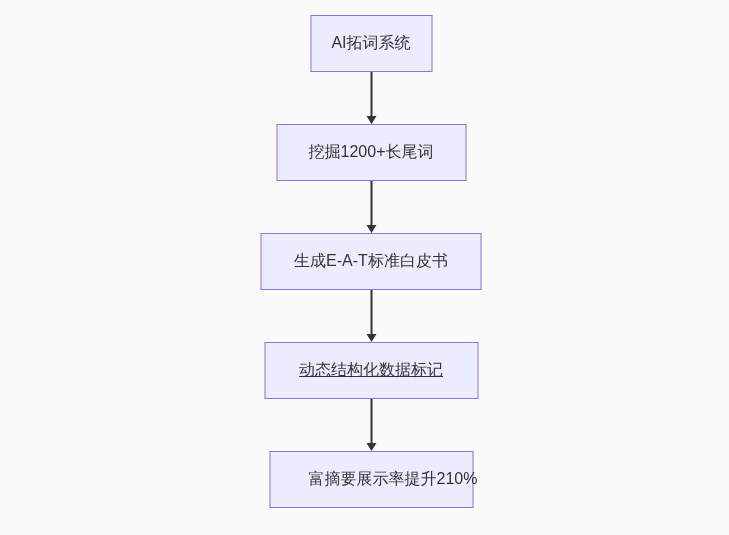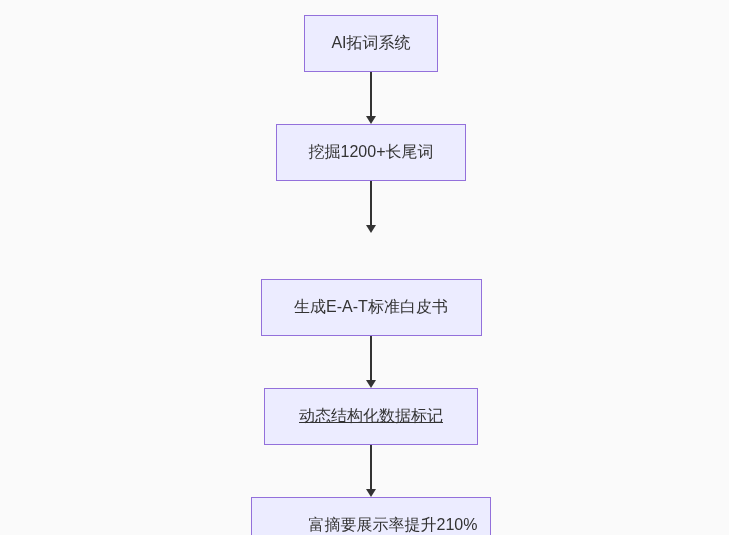--- a/index.html
+++ b/index.html
@@ -29,25 +29,25 @@
     background: #ECECFF;
     border: 1px solid #9370DB;
     color: #333333;
     font-size: 16px;
     display: flex;
     align-items: center;
     justify-content: center;
     text-align: center;
     white-space: nowrap;
   }
-  .node-0 { width: 134px; }
+  .node-0 { width: 122px; }
   .node-1 { width: 190px; }
-  .node-2 { width: 221px; margin-top: 46px; }
+  .node-2 { width: 221px; }
   .node-3 { width: 214px; text-decoration: underline; }
-  .node-4 { width: 240px; padding-left: 44px; }
+  .node-4 { width: 204px; padding-left: 44px; }
   .edge {
     height: 52px;
     display: flex;
     flex-direction: column;
     align-items: center;
   }
   .edge-line {
     width: 2px;
     flex: 1;
     background: #333333;

